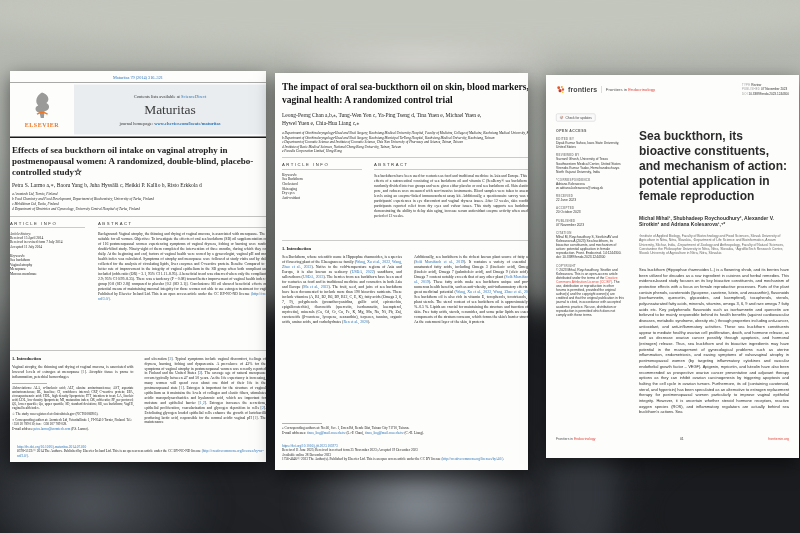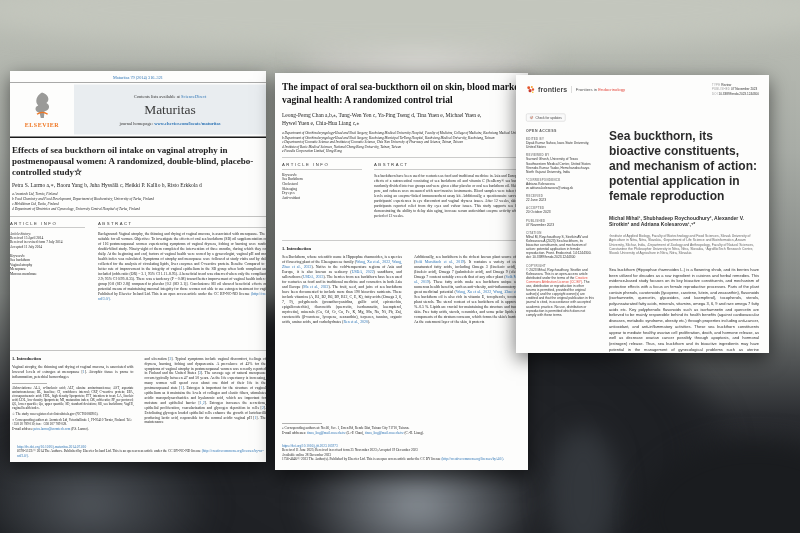--- a/index.html
+++ b/index.html
@@ -239,21 +239,21 @@
         <div>Received 11 June 2023; Received in revised form 25 November 2023; Accepted 19 December 2023</div>
         <div>Available online 28 December 2023</div>
         <div>
           <span>1756-4646/© 2023 The Author(s). Published by Elsevier Ltd. This is an open access article under the CC BY license</span>
           <span class="blue">(http://creativecommons.org/licenses/by/4.0/).</span>
         </div>
       </div>
     </div>
   </section>
 
-  <section class="page" style="left:516px;top:75px;width:253px;height:278px;z-index:4">
+  <section class="page" style="left:546px;top:75px;width:253px;height:383px;z-index:4">
     <div class="inner sans" style="width:506px;height:766px">
       <div class="f-head">
         <div class="f-brand">
           <svg width="18" height="18" viewBox="0 0 20 20">
             <circle class="dot" cx="6" cy="6" r="3.2" fill="#e4572e"></circle>
             <circle class="dot" cx="13" cy="4.5" r="2.2" fill="#f6a02c"></circle>
             <circle class="dot" cx="15.5" cy="10" r="2.6" fill="#e4572e"></circle>
             <circle class="dot" cx="9" cy="12.5" r="3.4" fill="#c93a2e"></circle>
             <circle class="dot" cx="15" cy="16" r="1.8" fill="#f6c026"></circle>
           </svg>

